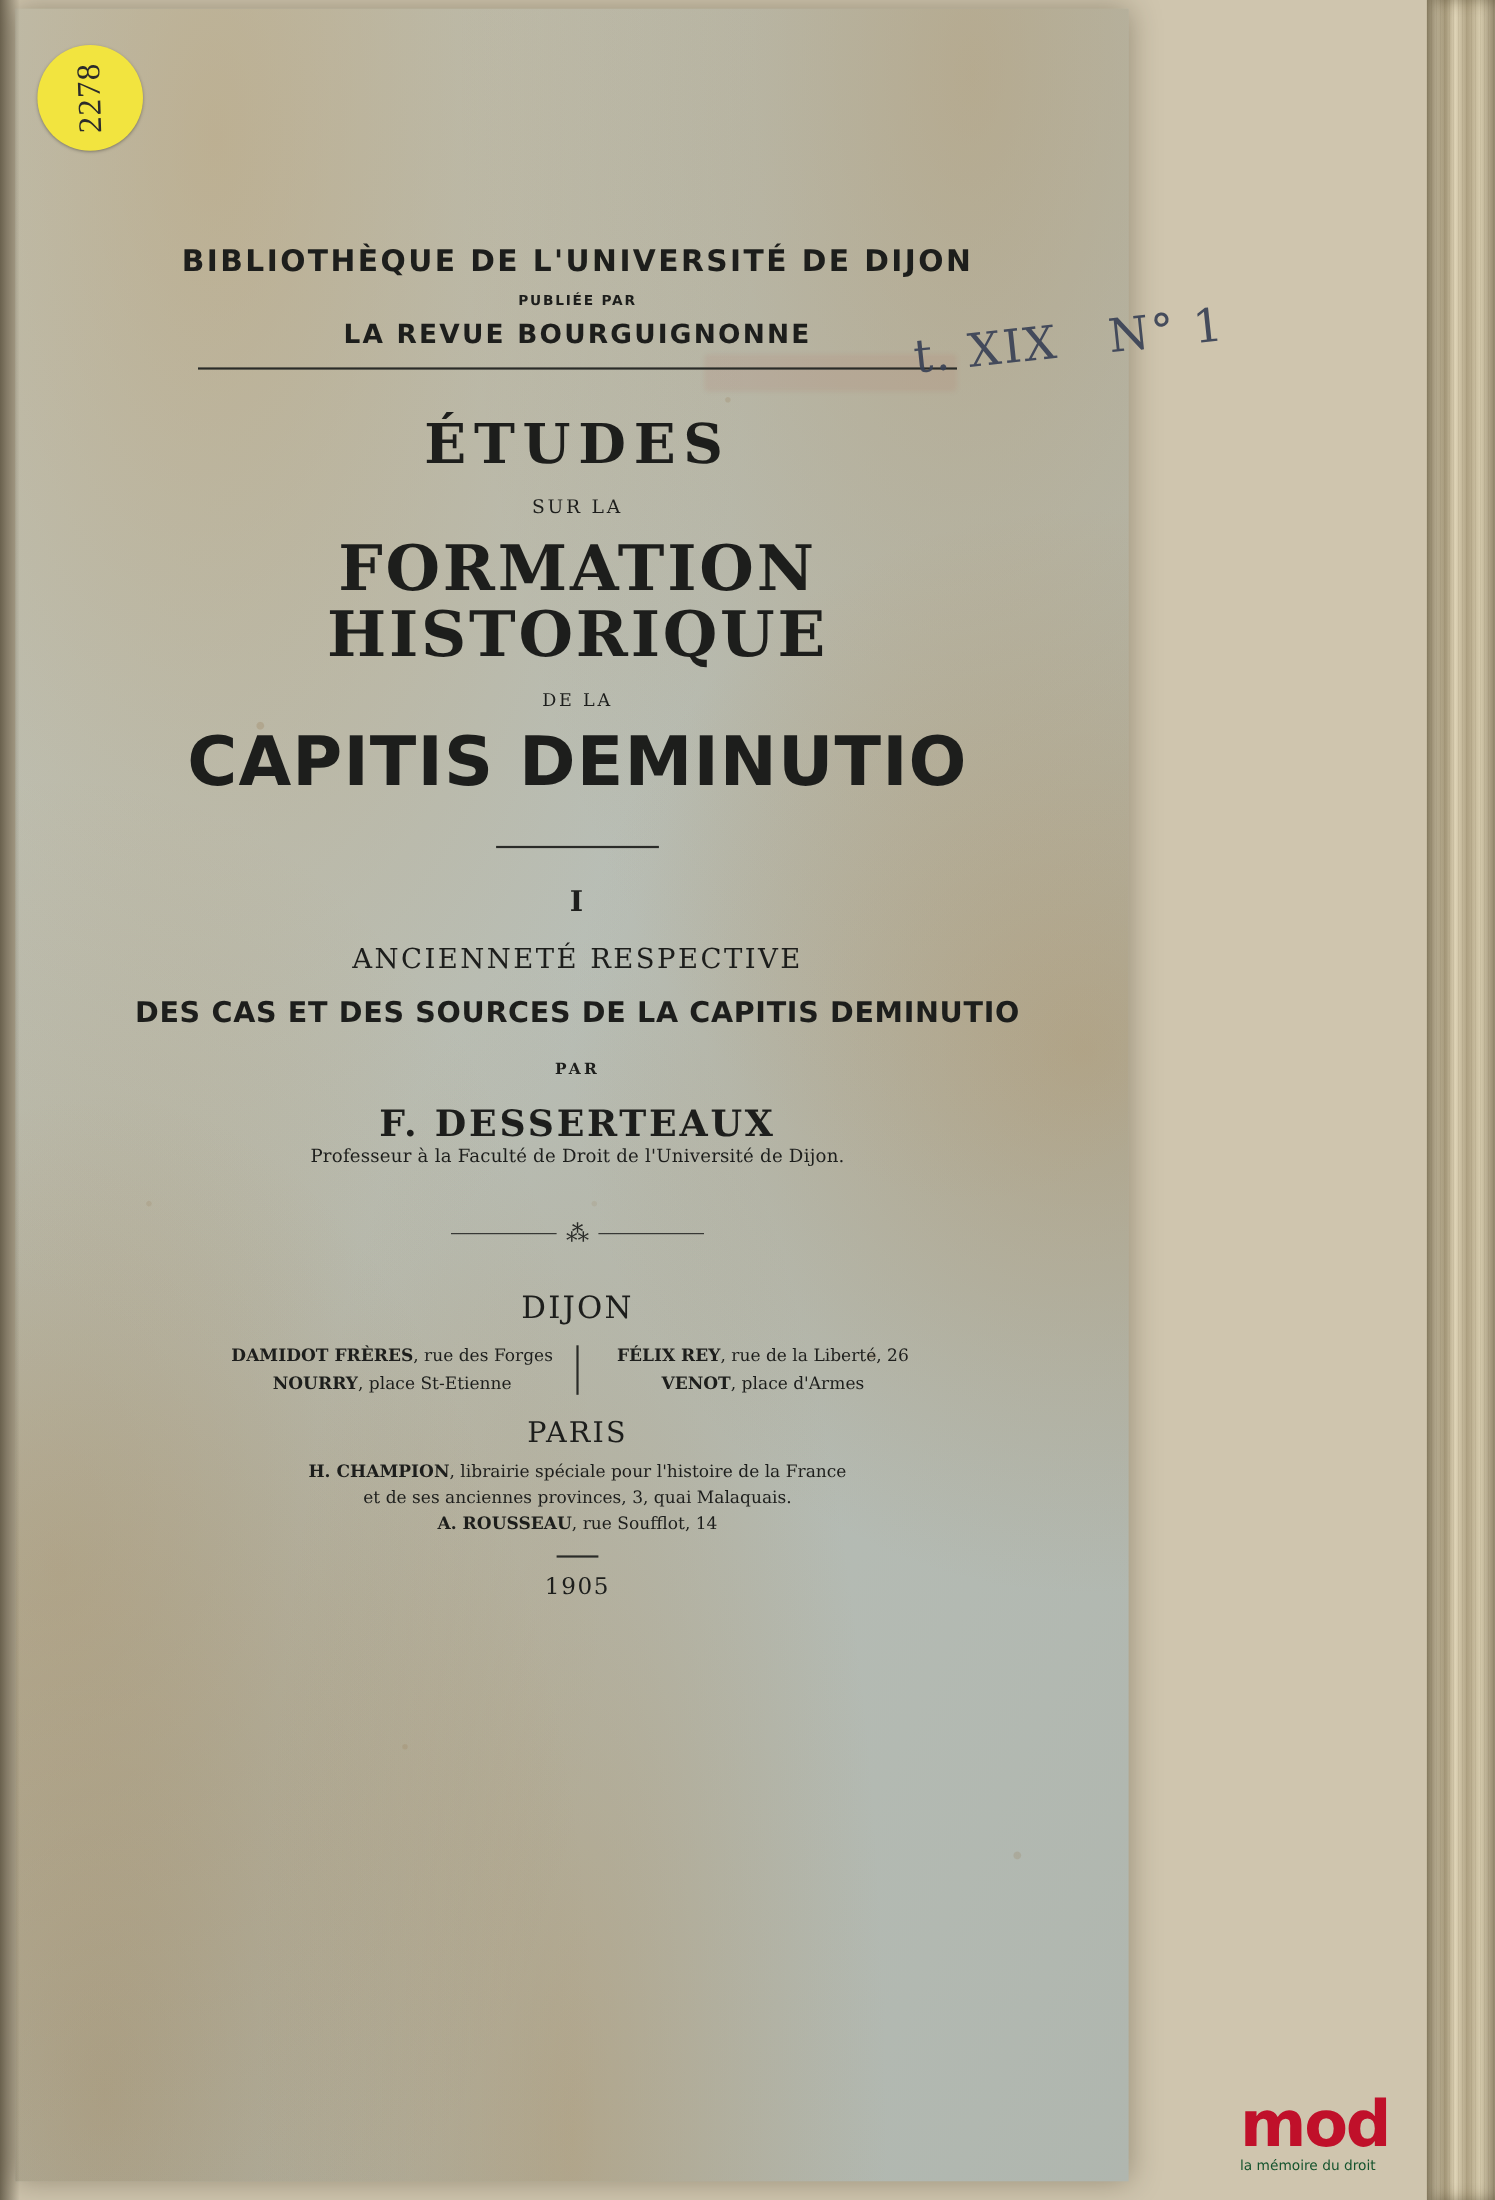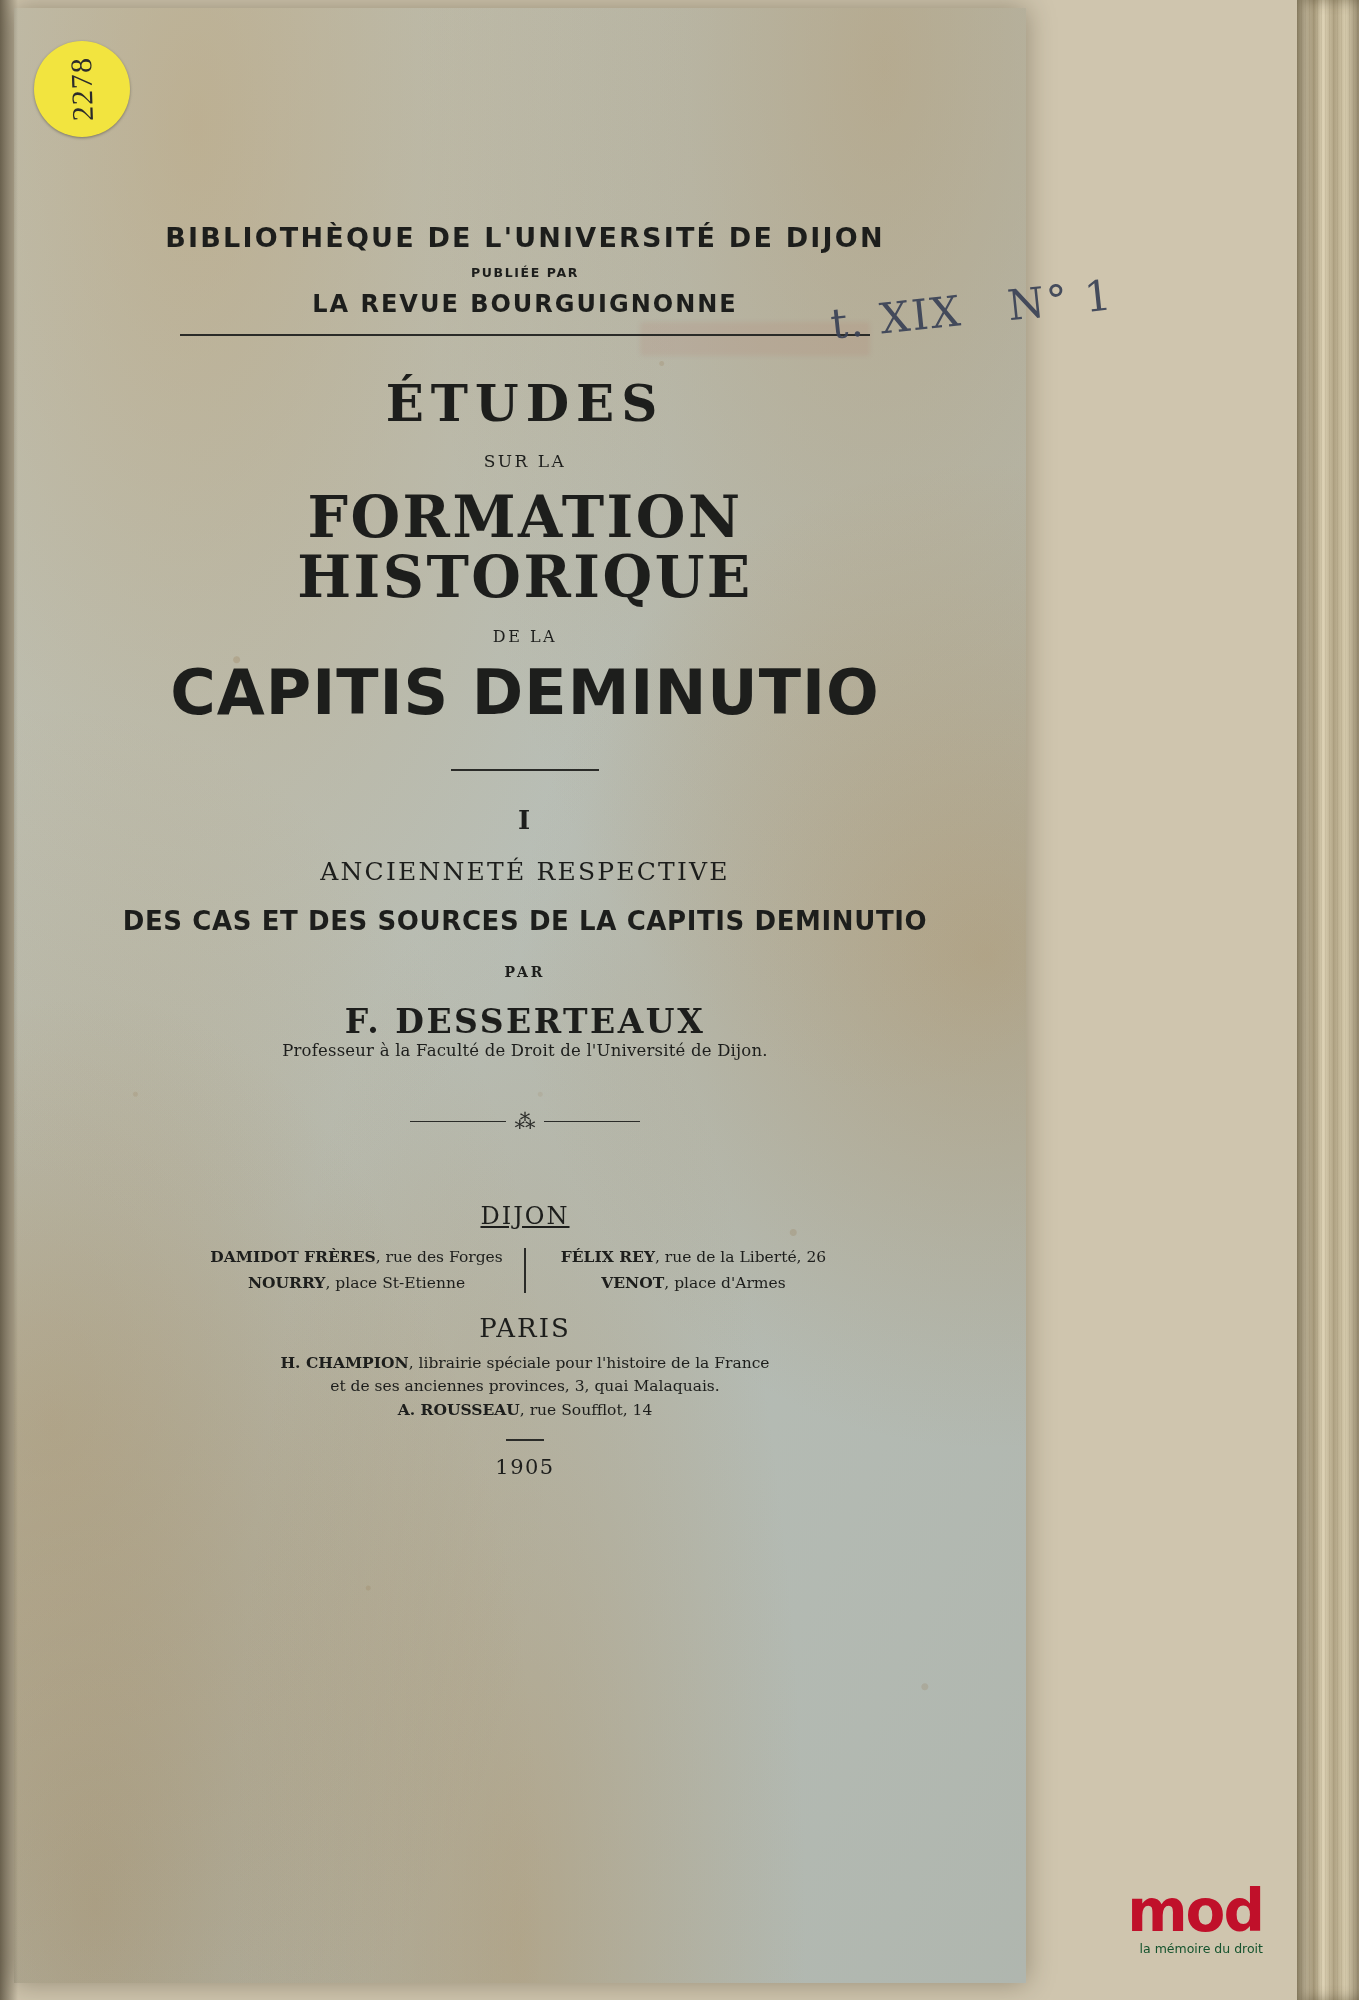--- a/index.html
+++ b/index.html
@@ -244,25 +244,24 @@
     left: 50%;
     top: 0;
     transform: translateX(-50%);
     font-family: "DejaVu Serif", serif;
     font-size: 21px;
     line-height: 22px;
     color: #2a2b28;
   }
 
   .t-city {
-    margin-top: 70px;
-    font-family: "DejaVu Serif", serif;
-    font-size: 24px;
+    margin-top: 40px;
+    font-family: "DejaVu Serif", serif;
+    font-size: 28px;
     letter-spacing: 2px;
-    text-decoration: underline;
   }
 
   .sellers {
     margin: 14px auto 0;
     width: 640px;
     display: flex;
     align-items: stretch;
     justify-content: center;
     text-align: center;
   }
@@ -329,22 +328,21 @@
     height: 34px;
     border-radius: 4px;
     background: rgba(176,86,74,.10);
     filter: blur(2px);
   }
 
   
   .logo {
     position: absolute;
     right: 96px;
-    bottom: 44px;
-    text-align: right;
+    bottom: 24px;
   }
   .logo .mark {
     font-family: "DejaVu Sans", sans-serif;
     font-weight: bold;
     font-size: 58px;
     line-height: .95;
     color: #c0102a;
     letter-spacing: -2px;
   }
   .logo .tag {

